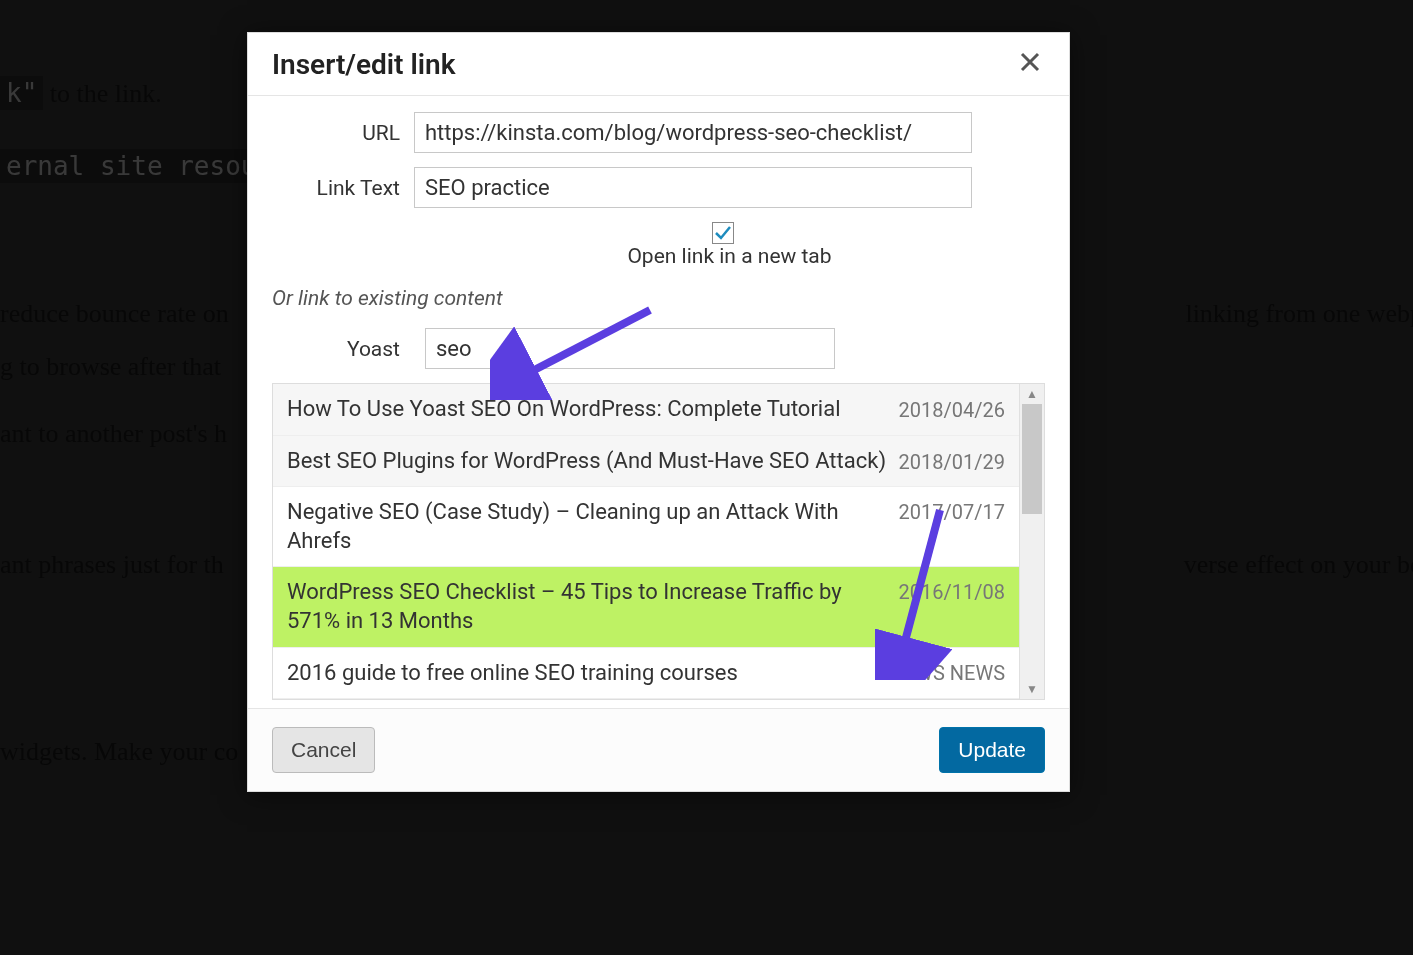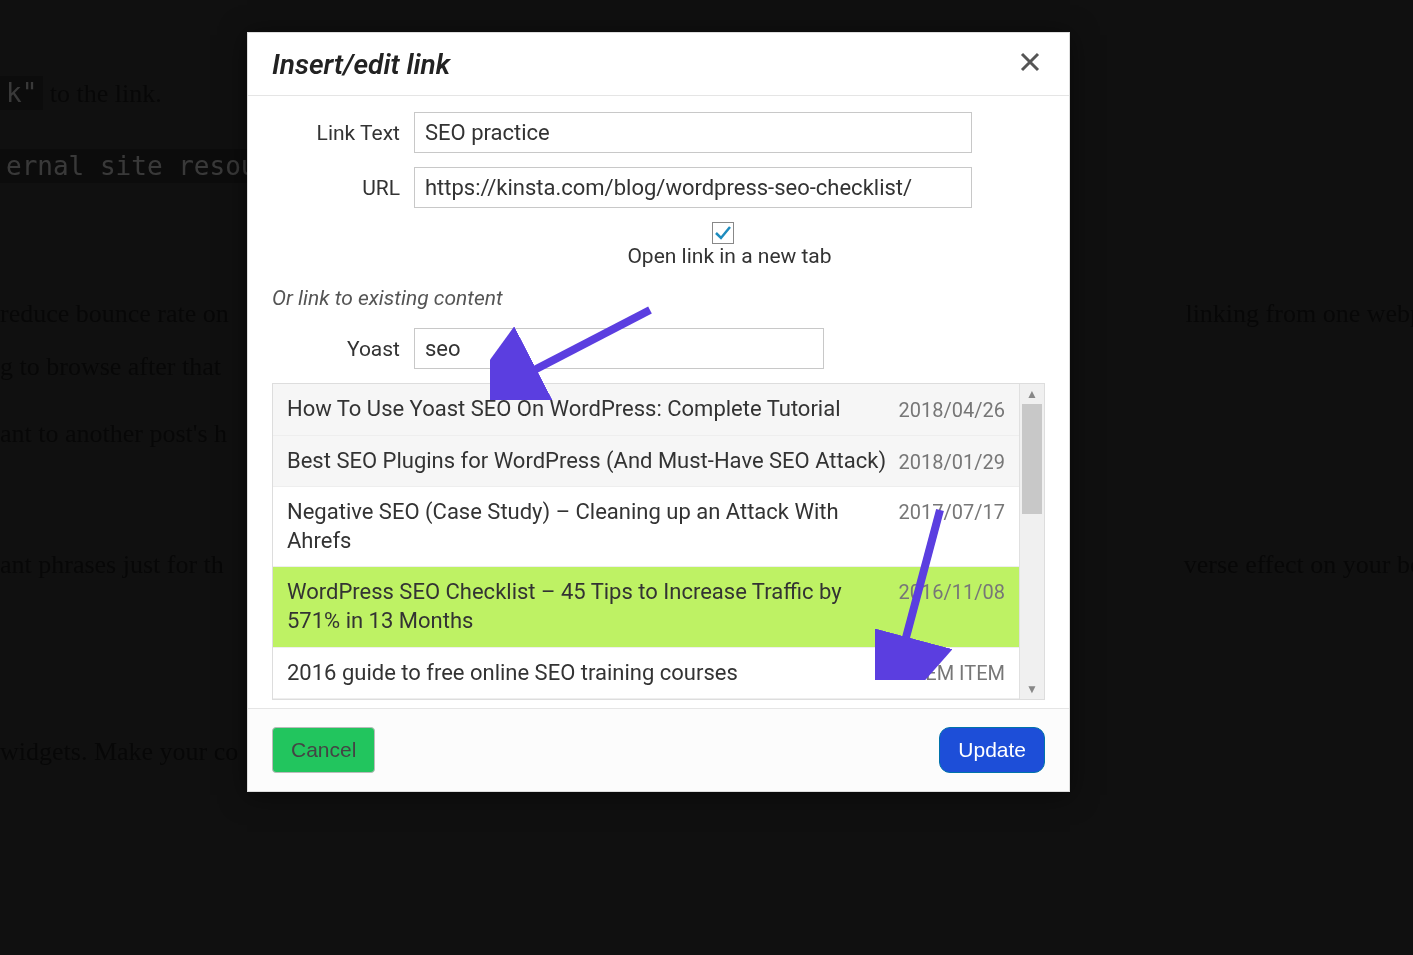--- a/index.html
+++ b/index.html
@@ -2,50 +2,50 @@
 <html><head>
 <meta charset="utf-8">
 <style>
   html,body{margin:0;padding:0;width:1413px;height:955px;overflow:hidden;}
   body{font-family:-apple-system,BlinkMacSystemFont,"Segoe UI",Roboto,Oxygen-Sans,Ubuntu,sans-serif;background:#3a3a3a;color:#222;}
   .bg{position:absolute;inset:0;padding:60px 0 0 0;font-family:Georgia,serif;font-size:26px;line-height:1.5;color:#1a1a1a;}
   .bg .line{white-space:nowrap;margin:14px 0;}
   .bg .inline-code{font-family:Consolas,monospace;background:#2d2d2d;color:#ccc;padding:2px 6px;}
   .overlay{position:absolute;inset:0;background:rgba(0,0,0,0.72);}
   .modal{position:absolute;left:247px;top:32px;width:821px;background:#fff;border:1px solid #ddd;box-shadow:0 3px 25px rgba(0,0,0,0.5);}
-  .modal-header{display:flex;align-items:center;justify-content:space-between;padding:14px 24px 14px 24px;border-bottom:1px solid #e5e5e5;font-style:italic;}
+  .modal-header{display:flex;align-items:center;justify-content:space-between;padding:14px 24px 14px 24px;border-bottom:1px solid #e5e5e5;}
   .modal-title{font-size:28px;font-weight:600;color:#222;}
   .close-x{font-size:26px;color:#555;cursor:pointer;padding:4px;line-height:1;}
   .modal-body{padding:16px 24px 8px 24px;font-size:21px;color:#333;}
   .hint{font-style:italic;color:#555;margin:4px 0 18px 0;}
   .field-row{display:flex;align-items:center;margin:0 0 14px 0;}
   .field-label{width:128px;text-align:right;padding-right:14px;font-size:21px;color:#333;flex-shrink:0;}
   .field-input{flex:1;}
   .field-input input[type=text]{width:536px;font-size:22px;padding:7px 10px;border:1px solid #c8c8c8;color:#333;font-family:inherit;}
   .checkbox-row{display:flex;align-items:center;margin:2px 0 18px 142px;font-size:21px;color:#333;flex-direction:column;}
   .checkbox{width:20px;height:20px;border:1px solid #888;margin-right:14px;background:#fff;display:flex;align-items:center;justify-content:center;}
   .checkbox.checked svg{display:block;}
   .checkbox svg{width:18px;height:18px;}
-  .search-row .field-input input{width:388px;}
+  .search-row .field-input input{width:388px;margin-left:11px;}
   .results{border:1px solid #ddd;background:#f9f9f9;margin:10px 0 0 0;position:relative;display:flex;}
   .results-inner{flex:1;}
   .result-item{display:flex;align-items:flex-start;justify-content:space-between;padding:11px 14px;font-size:22px;color:#333;cursor:pointer;border-bottom:1px solid #eee;background:#fff;}
   .result-item.alt{background:#f6f6f6;align-items:center;}
   .result-item.selected{background:#bef264;}
   .result-item .r-title{padding-right:12px;line-height:1.3;}
   .result-item .r-date{color:#777;font-size:20px;white-space:nowrap;padding-top:2px;}
   .scrollbar{width:24px;background:#f0f0f0;position:relative;border-left:1px solid #e0e0e0;}
   .scroll-arrow{position:absolute;left:0;right:0;height:20px;display:flex;align-items:center;justify-content:center;color:#888;font-size:12px;}
   .scroll-arrow.up{top:0;}
   .scroll-arrow.down{bottom:0;}
   .scroll-thumb{position:absolute;left:2px;right:2px;top:20px;height:110px;background:#c8c8c8;}
   .modal-footer{border-top:1px solid #e5e5e5;padding:18px 24px;display:flex;justify-content:space-between;align-items:center;background:#fcfcfc;}
   .btn{font-size:21px;padding:10px 18px;border-radius:4px;cursor:pointer;border:1px solid transparent;}
-  .btn-cancel{background:#22c55e;border-color:#bbb;color:#444;}
-  .btn-primary{background:#1d4ed8;border-color:#0073aa;color:#fff;border-radius:11px;}
+  .btn-cancel{background:#e5e5e5;border-color:#bbb;color:#444;}
+  .btn-primary{background:#0369a1;border-color:#0073aa;color:#fff;}
   .arrow{position:absolute;pointer-events:none;}
 </style>
 </head>
 <body>
 
 <div class="bg">
   <div class="line" style="margin-left:0;">
     <span class="inline-code">k"</span>
     <span> to the link.</span>
   </div>
@@ -73,30 +73,30 @@
     <div class="close-x">
       <svg width="22" height="22" viewBox="0 0 22 22">
           <path d="M3 3 L19 19 M19 3 L3 19" stroke="#555" stroke-width="3" fill="none"></path>
         </svg>
     </div>
   </div>
 
   <div class="modal-body">
 
     <div class="field-row">
-      <div class="field-label">Link Text</div>
+      <div class="field-label">URL</div>
       <div class="field-input">
-        <input type="text" value="SEO practice" style="">
+        <input type="text" value="https://kinsta.com/blog/wordpress-seo-checklist/" style="">
       </div>
     </div>
 
     <div class="field-row">
-      <div class="field-label">URL</div>
+      <div class="field-label">Link Text</div>
       <div class="field-input">
-        <input type="text" value="https://kinsta.com/blog/wordpress-seo-checklist/" style="">
+        <input type="text" value="SEO practice" style="">
       </div>
     </div>
 
     <div class="checkbox-row">
       <div class="checkbox checked">
         <svg viewBox="0 0 18 18">
             <path d="M2 9 L7 14 L16 3" stroke="#1e8cbe" stroke-width="2.5" fill="none"></path>
           </svg>
       </div>
       <span>Open link in a new tab</span>
@@ -124,21 +124,21 @@
           <div class="result-item">
             <div class="r-title">Negative SEO (Case Study) – Cleaning up an Attack With Ahrefs</div>
             <div class="r-date">2017/07/17</div>
           </div>
           <div class="result-item selected">
             <div class="r-title">WordPress SEO Checklist – 45 Tips to Increase Traffic by 571% in 13 Months</div>
             <div class="r-date">2016/11/08</div>
           </div>
           <div class="result-item">
             <div class="r-title">2016 guide to free online SEO training courses</div>
-            <div class="r-date">ITEM ITEM</div>
+            <div class="r-date">NEWS NEWS</div>
           </div>
         </div>
       <div class="scrollbar">
         <div class="scroll-arrow up">▲</div>
         <div class="scroll-thumb"></div>
         <div class="scroll-arrow down">▼</div>
       </div>
     </div>
   </div>
 

